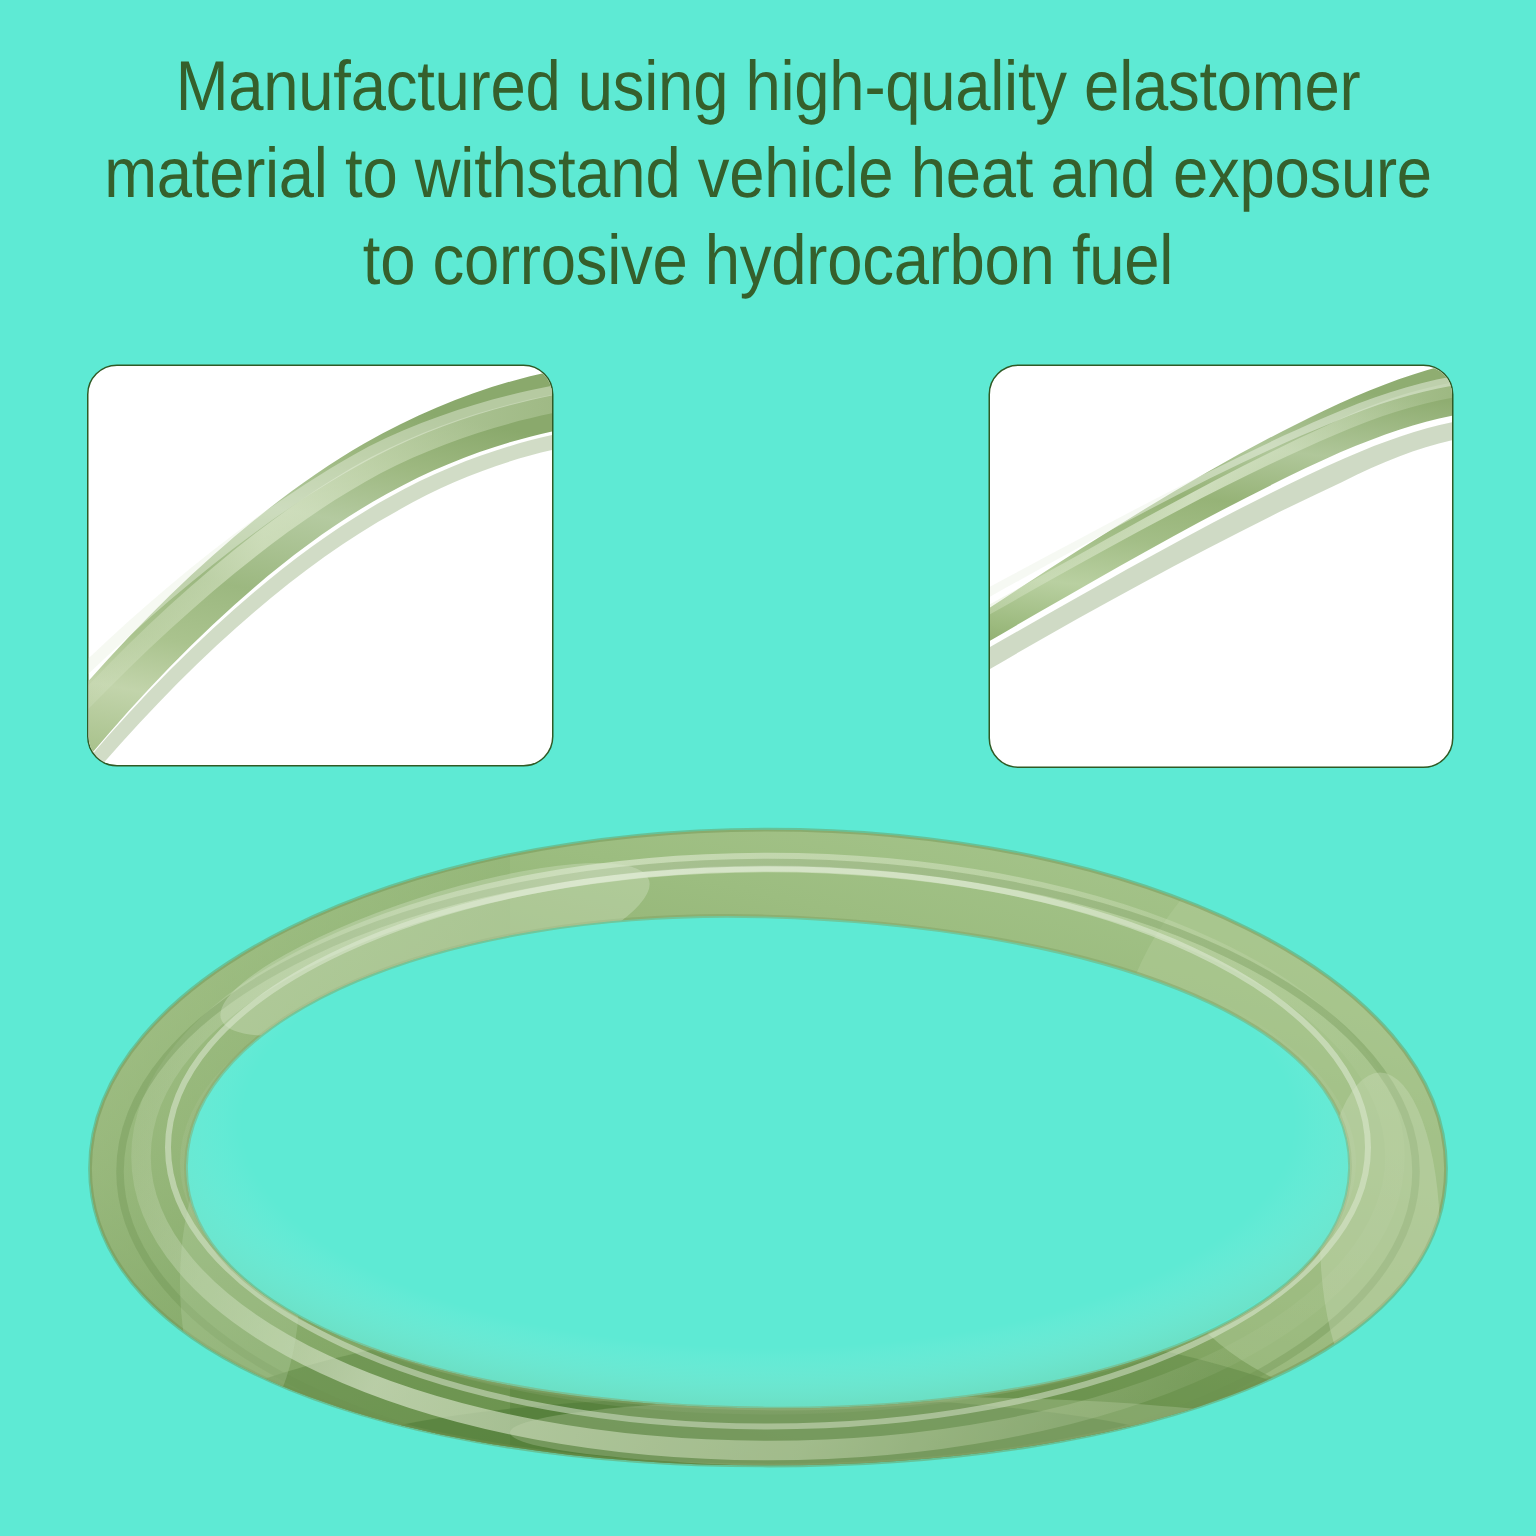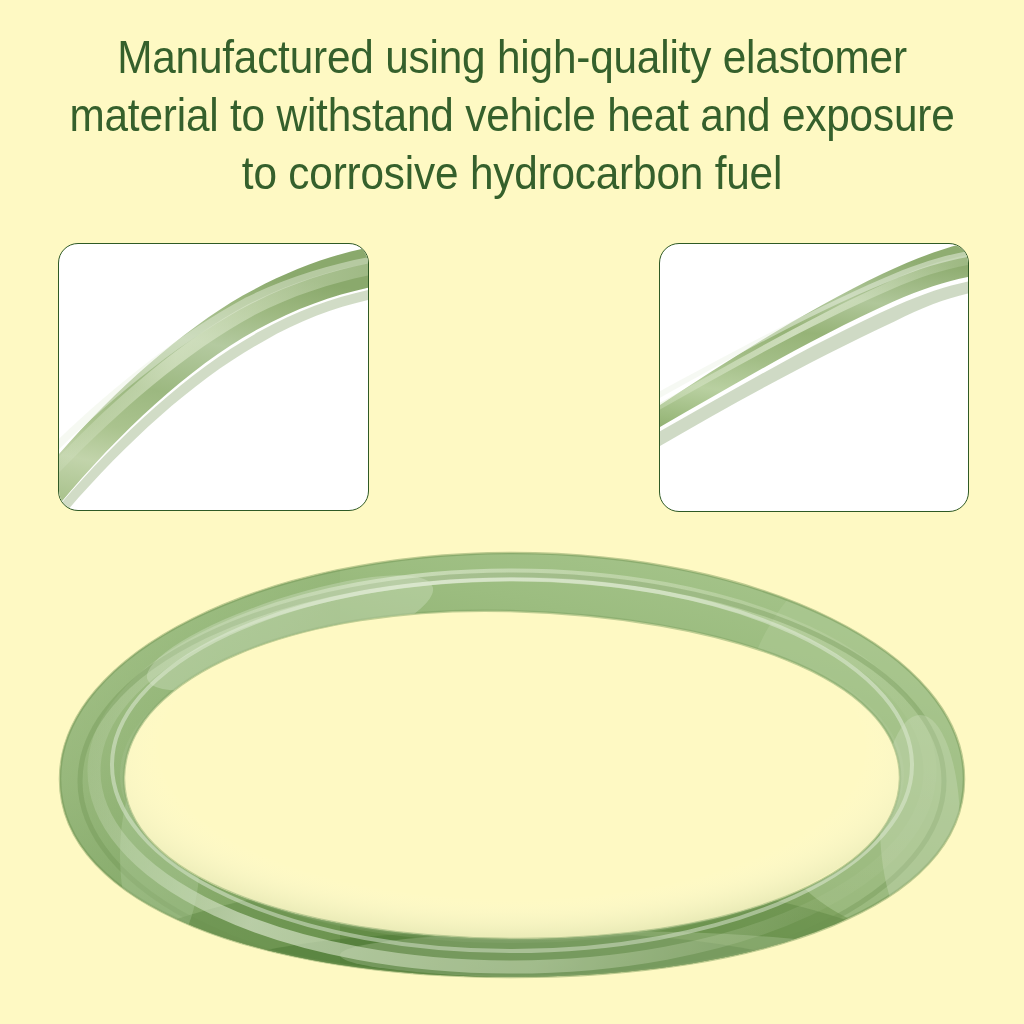--- a/index.html
+++ b/index.html
@@ -8,21 +8,21 @@
     padding: 0;
     background: #ffffff;
   }
   body {
     font-family: "Liberation Sans", "DejaVu Sans", sans-serif;
   }
   #stage {
     position: relative;
     width: 1024px;
     height: 1024px;
-    background: #fef9c3;
+    background: #5eead4;
     overflow: hidden;
   }
 
   
   .headline {
     position: absolute;
     left: 0;
     top: 28px;
     width: 1024px;
     text-align: center;

